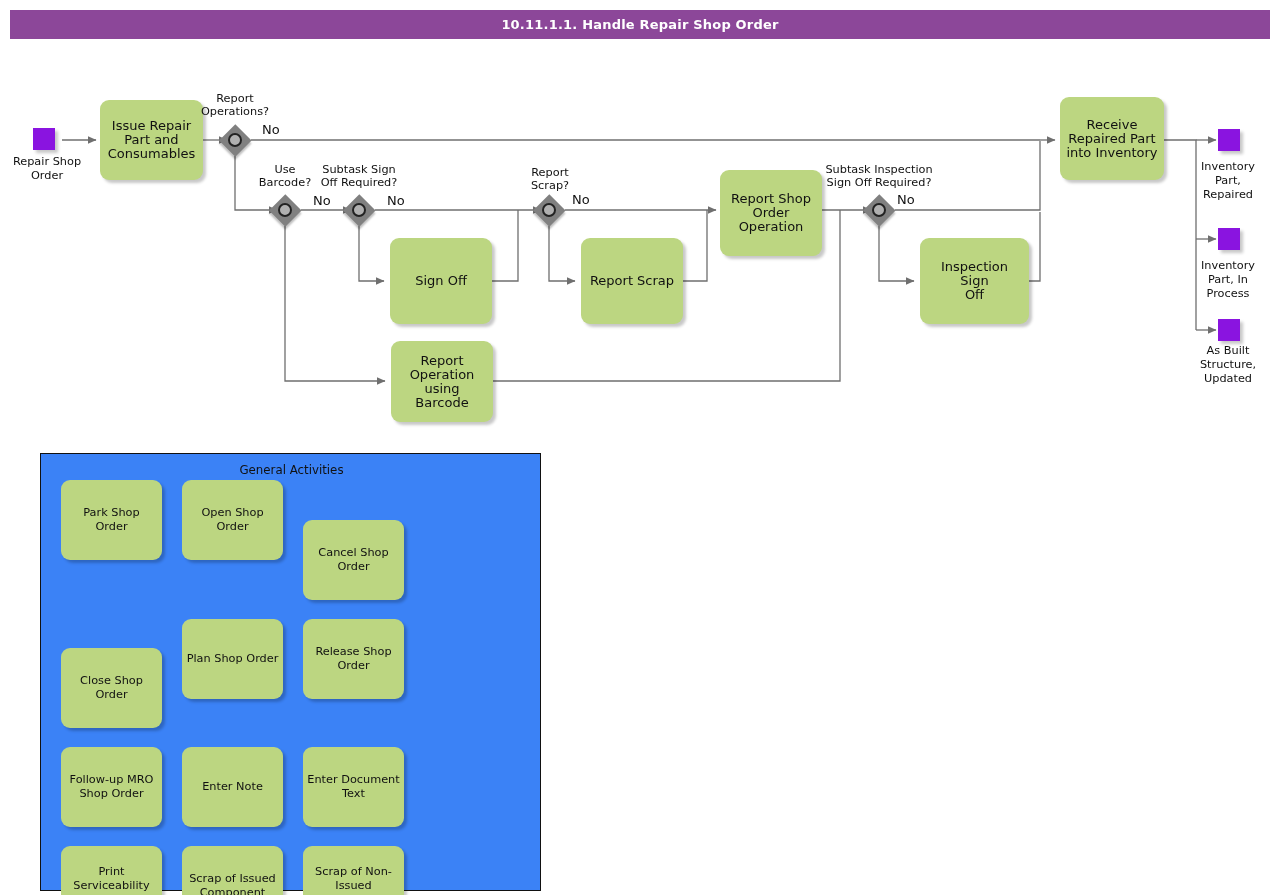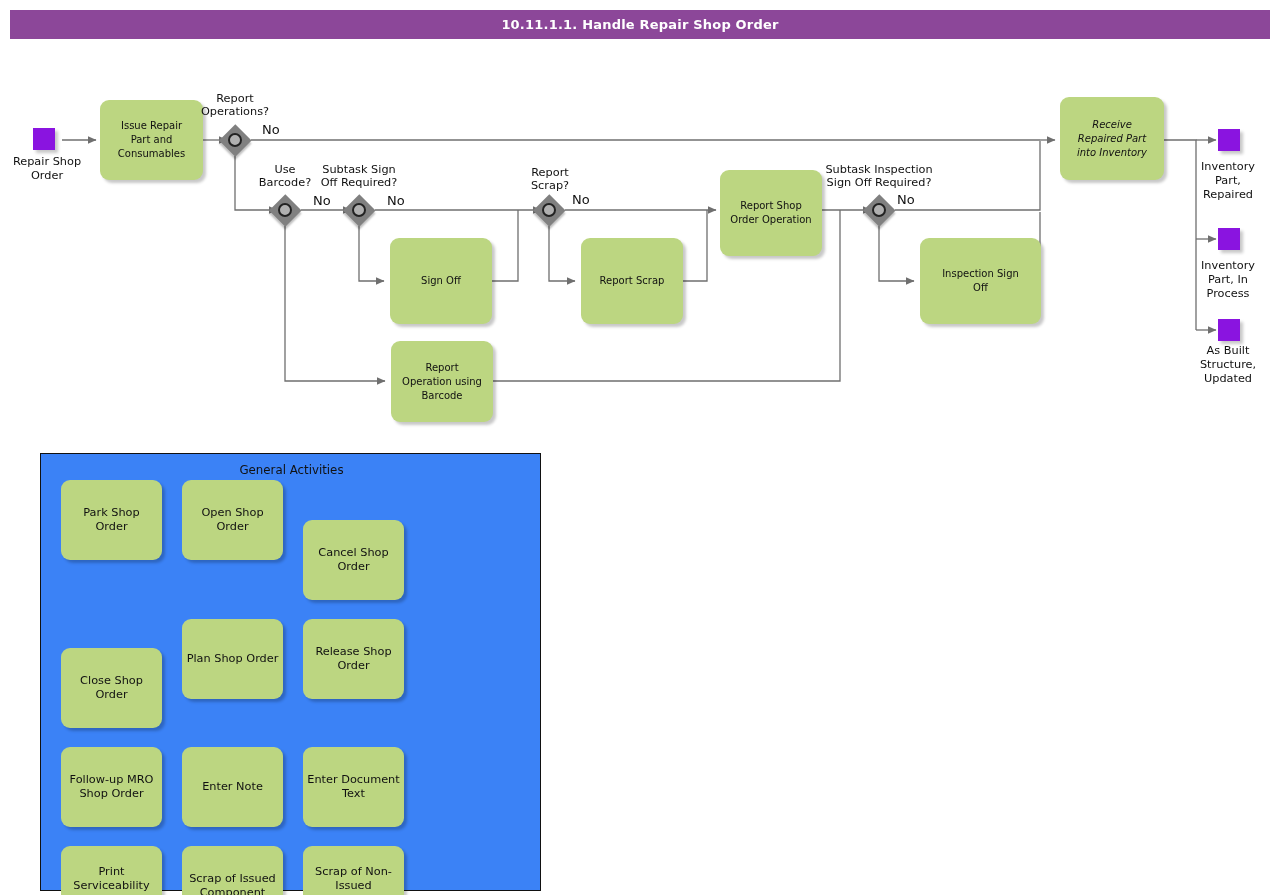--- a/index.html
+++ b/index.html
@@ -12,21 +12,21 @@
 
   .canvas{position:absolute;left:0;top:0;width:1280px;height:895px;}
 
   svg.wires{position:absolute;left:0;top:0;width:1280px;height:895px;
     pointer-events:none;}
 
   
   .act{position:absolute;background:#BCD681;border-radius:9px;
     box-shadow:3px 3px 3px rgba(0,0,0,.22);
     display:flex;align-items:center;justify-content:center;text-align:center;
-    font-size:10px;color:#111;line-height:14px;padding:3px 5px;
+    font-size:13px;color:#111;line-height:14px;padding:3px 5px;
     box-sizing:border-box;}
 
   
   .term{position:absolute;width:22px;height:22px;background:#8A14E0;
     box-shadow:3px 3px 3px rgba(0,0,0,.22);}
   .term-label{position:absolute;font-size:11.3px;color:#111;text-align:center;
     line-height:14px;}
 
   
   .dec{position:absolute;width:32px;height:32px;}
@@ -160,28 +160,28 @@
 Order Operation</div>
 
   <div class="dec-label" style="left:808px;top:163px;width:142px;white-space:pre-line;">Subtask Inspection
 Sign Off Required?</div>
   <div class="dec" style="left:863px;top:194px;">
     <div class="dia"></div>
     <div class="ring"></div>
   </div>
   <div class="edge-label" style="left:897px;top:192px;">No</div>
 
-  <div class="act" style="left:920px;top:238px;width:121px;height:86px;white-space:pre-line;">Inspection Sign
+  <div class="act" style="left:920px;top:238px;width:109px;height:86px;white-space:pre-line;">Inspection Sign
 Off</div>
 
   <div class="act" style="left:391px;top:341px;width:102px;height:81px;white-space:pre-line;">Report
 Operation using
 Barcode</div>
 
-  <div class="act" style="left:1060px;top:97px;width:104px;height:83px;white-space:pre-line;font-style:italic;">Receive
+  <div class="act" style="left:1060px;top:97px;width:104px;height:83px;white-space:pre-line;">Receive
 Repaired Part
 into Inventory</div>
 
   <div class="term" style="left:1218px;top:129px;"></div>
   <div class="term-label" style="left:1176px;top:160px;width:104px;white-space:pre-line;">Inventory
 Part,
 Repaired</div>
 
   <div class="term" style="left:1218px;top:228px;"></div>
   <div class="term-label" style="left:1176px;top:259px;width:104px;white-space:pre-line;">Inventory

